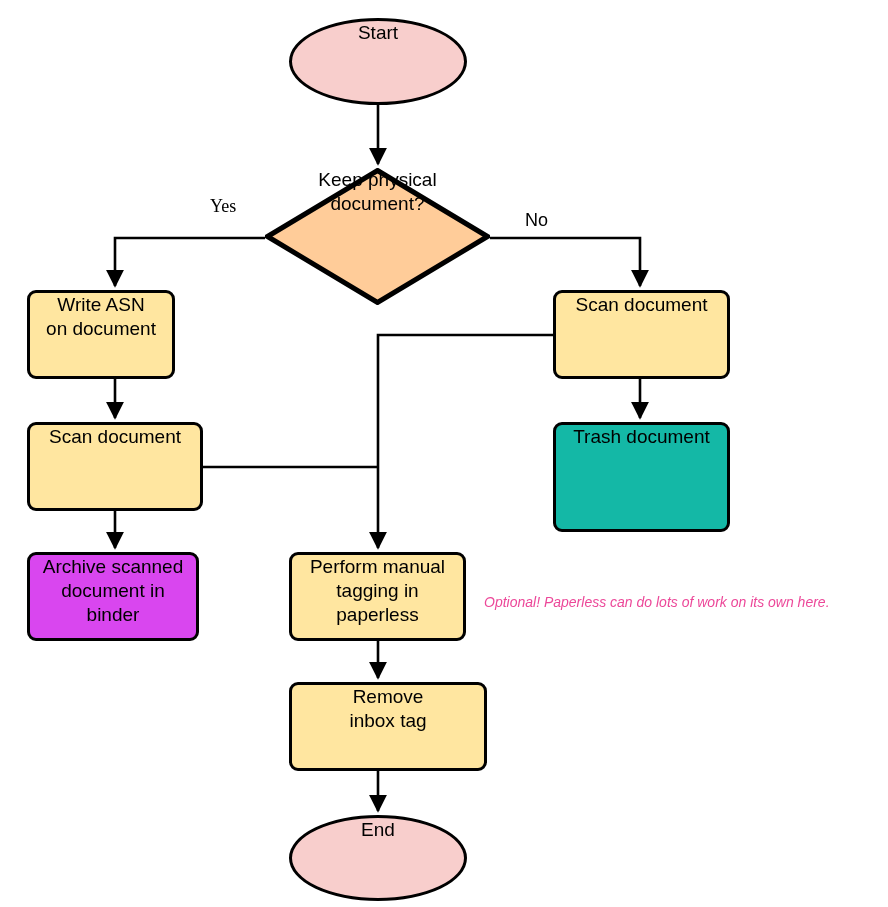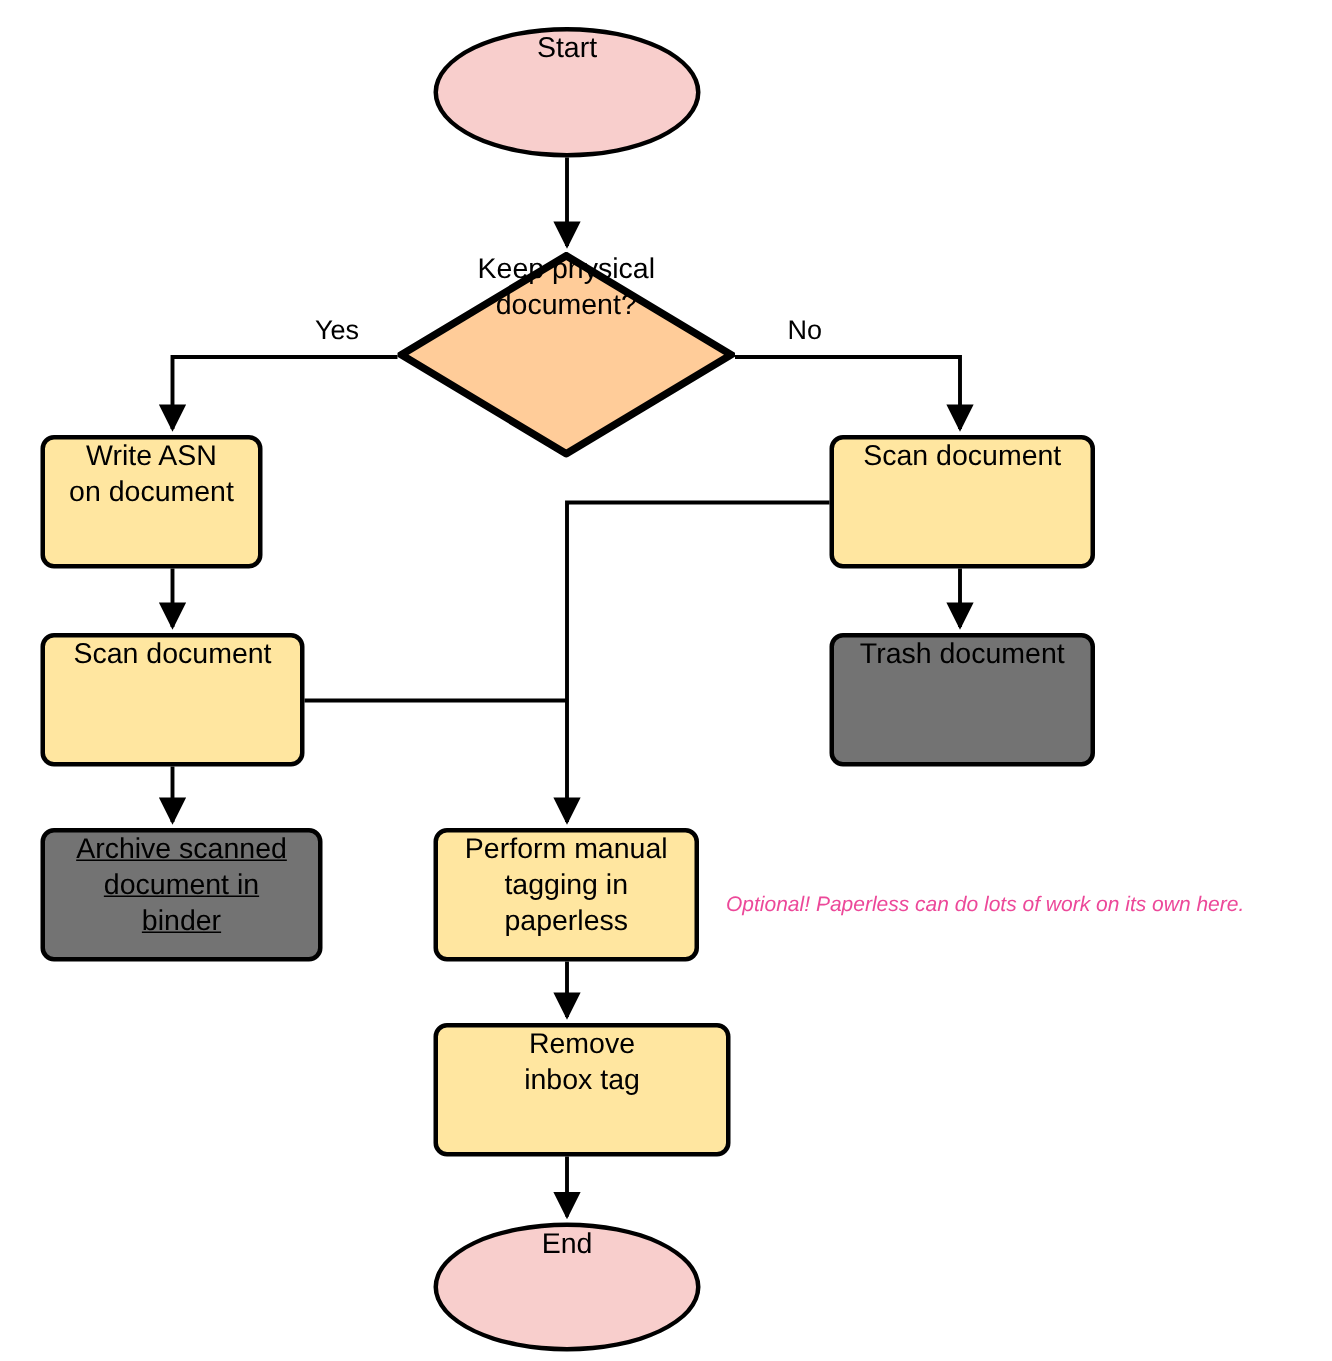--- a/index.html
+++ b/index.html
@@ -134,48 +134,48 @@
 
   <div class="node process" style="left:27px; top:290px; width:148px; height:89px; background:#ffe6a0;">
     <span class="label">Write ASN
 on document</span>
   </div>
 
   <div class="node process" style="left:27px; top:422px; width:176px; height:89px; background:#ffe6a0;">
     <span class="label">Scan document</span>
   </div>
 
-  <div class="node process" style="left:27px; top:552px; width:188px; height:89px; background:#737373;text-decoration:underline;">
+  <div class="node process" style="left:27px; top:552px; width:172px; height:89px; background:#d946ef;">
     <span class="label">Archive scanned
 document in
 binder</span>
   </div>
 
   <div class="node process" style="left:553px; top:290px; width:177px; height:89px; background:#ffe6a0;">
     <span class="label">Scan document</span>
   </div>
 
-  <div class="node process" style="left:553px; top:422px; width:177px; height:89px; background:#737373;">
+  <div class="node process" style="left:553px; top:422px; width:177px; height:110px; background:#14b8a6;">
     <span class="label">Trash document</span>
   </div>
 
   <div class="node process" style="left:289px; top:552px; width:177px; height:89px; background:#ffe6a0;">
     <span class="label">Perform manual
 tagging in
 paperless</span>
   </div>
 
   <div class="node process" style="left:289px; top:682px; width:198px; height:89px; background:#ffe6a0;">
     <span class="label">Remove
 inbox tag</span>
   </div>
 
   <div class="node terminator" style="left:289px; top:815px; width:178px; height:86px; background:#f8cecc;">
     <span class="label">End</span>
   </div>
 
-  <div class="edge-label" style="left:210px; top:210px;">Yes</div>
+  <div class="edge-label" style="left:210px; top:196px;font-family:Liberation Serif, serif;">Yes</div>
 
   <div class="edge-label" style="left:525px; top:210px;">No</div>
 
   <div class="note" style="left:484px; top:590px;">Optional! Paperless can do lots of work on its own here.</div>
 
 </div>
 
 </body></html>

